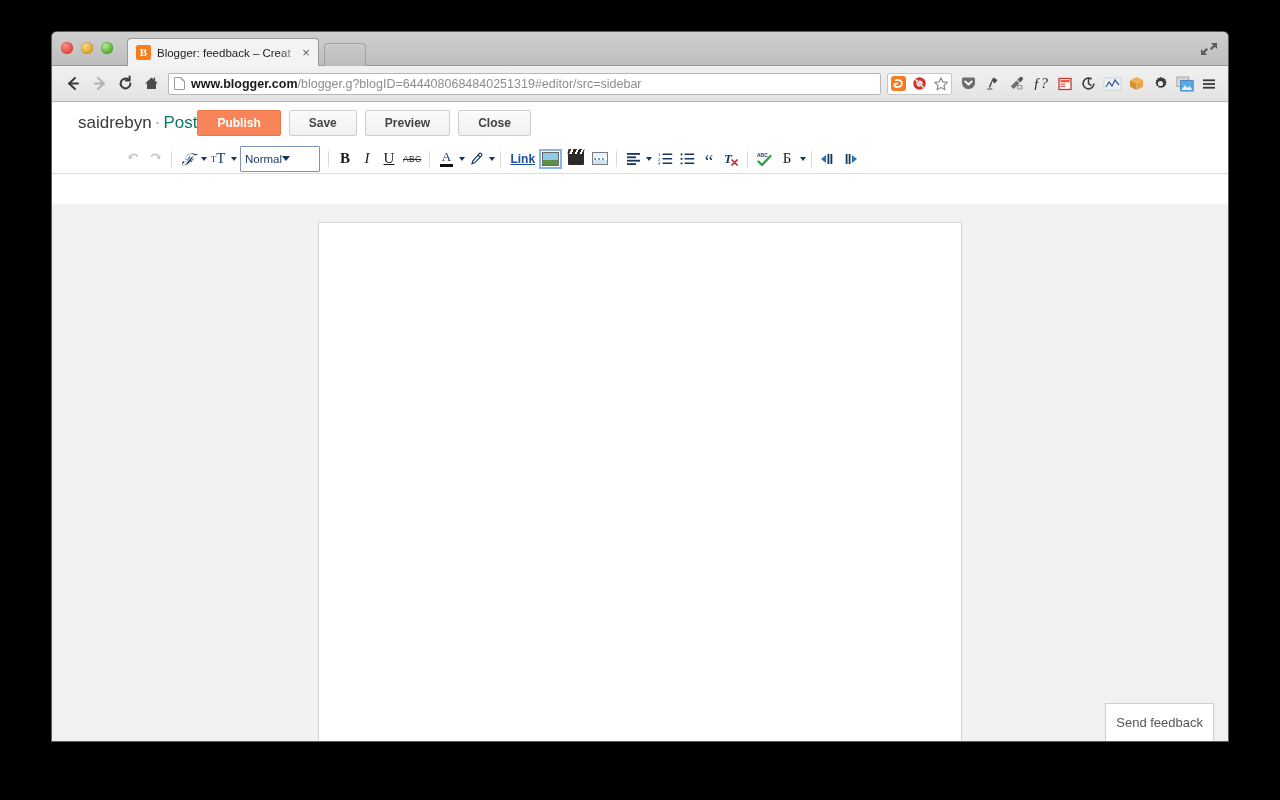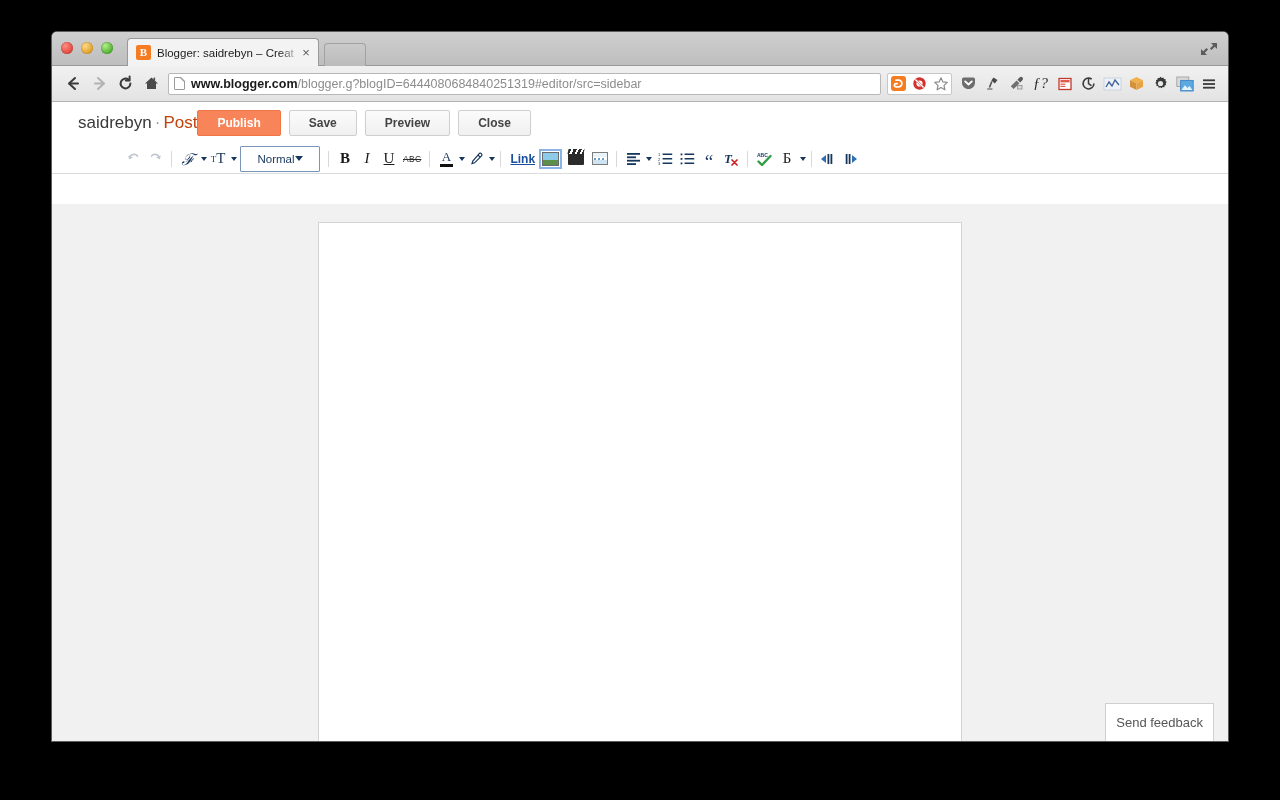--- a/index.html
+++ b/index.html
@@ -149,21 +149,21 @@
   .app { height: calc(709px - 34px - 36px); background: #fff; position: relative; }
 
   .app-header {
     height: 42px;
     display: flex; align-items: center;
     padding: 0 12px 0 26px;
     background: #fff;
   }
   .brand { font-size: 17px; color: #3a3a3a; white-space: nowrap; }
   .brand .sep { color: #9a9a9a; margin: 0 3px; }
-  .brand .post { color: #c2410c; }
+  .brand .post { color: #0f766e; }
   .title-input {
     flex: 1 1 auto;
     height: 26px;
     margin-left: 12px;
     margin-right: 14px;
     border: 1px solid #d2d2d2;
     border-radius: 2px;
     padding: 0 8px;
     font-size: 13px;
     font-family: "Liberation Sans", sans-serif;
@@ -224,21 +224,21 @@
   .style-select {
     width: 80px; height: 19px;
     border: 1px solid #7a95b5;
     border-radius: 1px;
     background: #fff;
     font-size: 11.5px;
     color: #17365d;
     font-family: "Liberation Sans", sans-serif;
     display: flex; align-items: center;
     padding: 12px 4px;
-    justify-content: center;
+    justify-content: flex-start;
     cursor: pointer;
     margin: 0 3px;
   }
 
   .icon-img {
     width: 17px; height: 14px;
     border: 1px solid #6a6a6a;
     background: linear-gradient(to bottom, #8ecbe8 55%, #5b8f4a 55%);
     position: relative;
   }
@@ -301,21 +301,21 @@
 
   <div class="tabstrip">
     <div class="traffic">
       <div class="light red"></div>
       <div class="light yellow"></div>
       <div class="light green"></div>
     </div>
 
     <div class="tab">
       <div class="tab-favicon"></div>
-      <div class="tab-title">Blogger: saidrebyn – Creat</div>
+      <div class="tab-title">Blogger: feedback – Creat</div>
       <div class="tab-close">×</div>
     </div>
     <div class="tab-new"></div>
 
     <svg class="win-max" viewBox="0 0 22 18">
       <path d="M13 3 h6 v6 l-2.2 -2.2 -3.3 3.3 -1.6 -1.6 3.3 -3.3 z" fill="#5c5c5c"></path>
       <path d="M9 15 h-6 v-6 l2.2 2.2 3.3 -3.3 1.6 1.6 -3.3 3.3 z" fill="#5c5c5c"></path>
     </svg>
   </div>
 

